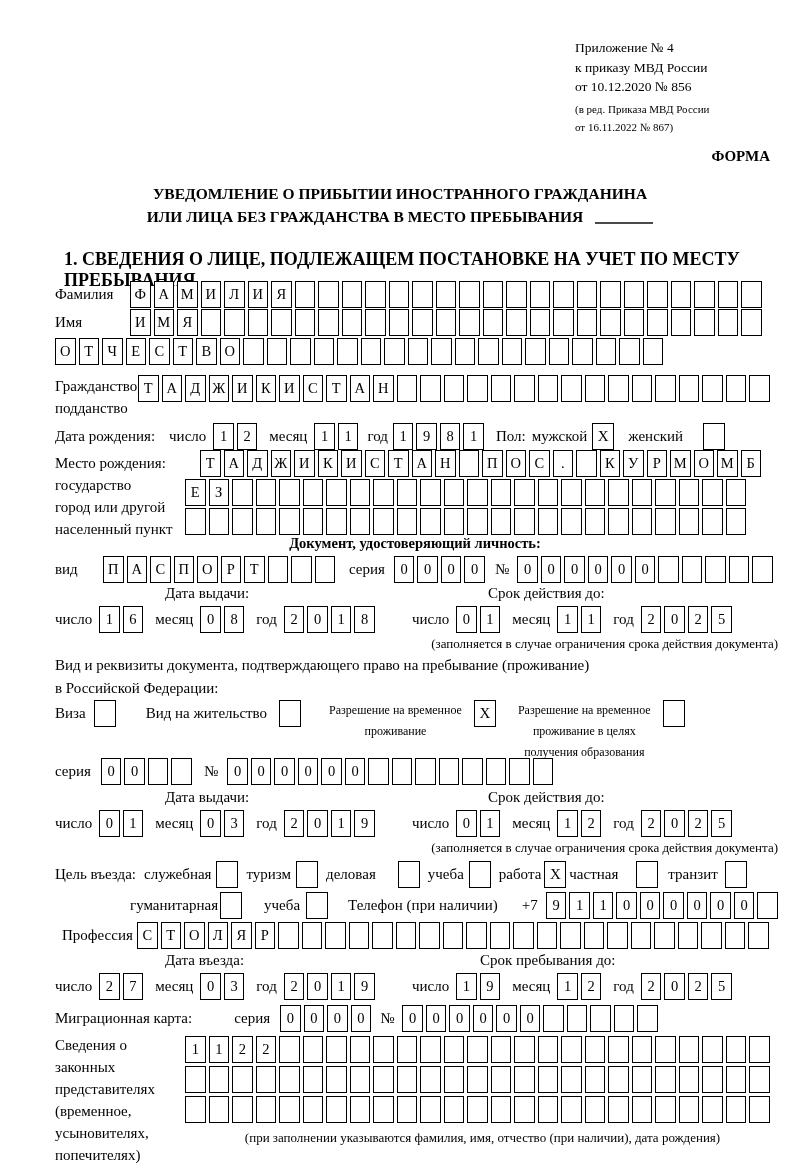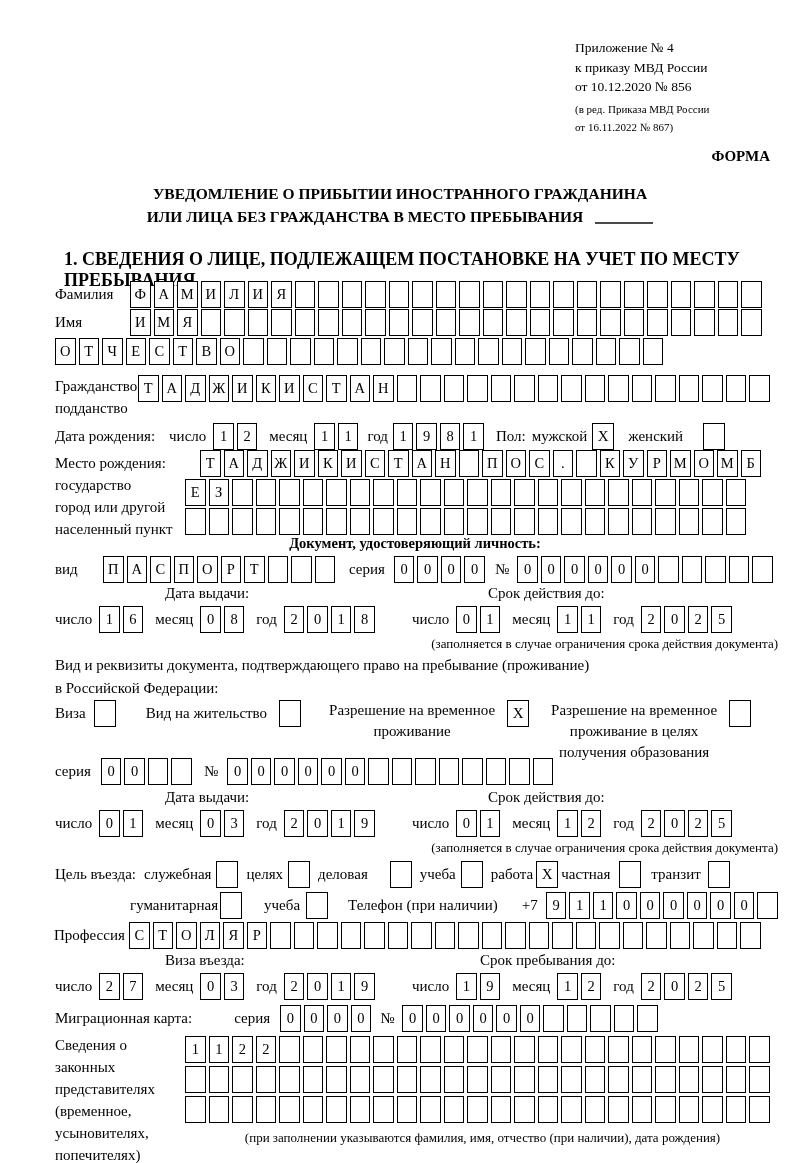--- a/index.html
+++ b/index.html
@@ -16,21 +16,21 @@
   .checkbox{flex:none;width:22px;height:27px;border:1.4px solid #000;box-sizing:border-box;
         display:inline-flex;align-items:center;justify-content:center;font-size:15px;background:#fff;}
   .hdrref{line-height:19.5px;font-size:13.5px;}
   .hdrrev{line-height:18px;font-size:11px;margin-top:3px;}
   .title{width:100%;text-align:center;font-weight:bold;font-size:15.5px;line-height:23px;}
   .blankline{display:inline-block;width:58px;border-bottom:2.5px solid #4a4a4a;margin-left:12px;transform:translateY(2px);}
   .labelcol{line-height:22px;font-size:15px;}
   .grp{display:inline-flex;align-items:center;}
   .grp .lbl{margin-right:7px;}
   .grp .cells{margin-right:12px;}
-  .optblock{text-align:center;line-height:21px;font-size:15px;}
+  .optblock{text-align:center;line-height:21px;font-size:12px;}
   .notetext{font-size:13px;}
 </style>
 </head>
 <body>
 
 <div class="page">
 
   <div class="abs hdrref" style="top:38px;left:575px;">
     <div>Приложение № 4</div>
     <div>к приказу МВД России</div>
@@ -478,29 +478,29 @@
           <span class="cell">5</span>
         </span>
     </span>
   </div>
   <div class="abs notetext" style="top:840px;right:22px;">(заполняется в случае ограничения срока действия документа)</div>
 
   <div class="row vcenter" style="top:861px;left:55px;">
     <span class="lbl" style="margin-right:8px;">Цель въезда:</span>
     <span class="lbl" style="margin-right:5px;">служебная</span>
     <span class="checkbox" style="margin-right:8px;"></span>
-    <span class="lbl" style="margin-right:5px;">целях</span>
+    <span class="lbl" style="margin-right:5px;">туризм</span>
     <span class="checkbox" style="margin-right:8px;"></span>
     <span class="lbl" style="margin-right:22px;">деловая</span>
     <span class="checkbox" style="margin-right:8px;"></span>
     <span class="lbl" style="margin-right:5px;">учеба</span>
     <span class="checkbox" style="margin-right:8px;"></span>
     <span class="lbl" style="margin-right:3px;">работа</span>
     <span class="checkbox" style="margin-right:3px;">X</span>
-    <span class="lbl" style="margin-right:9px;">частная</span>
+    <span class="lbl" style="margin-right:18px;">частная</span>
     <span class="checkbox" style="margin-right:10px;"></span>
     <span class="lbl" style="margin-right:7px;">транзит</span>
     <span class="checkbox"></span>
   </div>
 
   <div class="row vcenter" style="top:892px;left:130px;">
     <span class="lbl" style="margin-right:2px;">гуманитарная</span>
     <span class="checkbox" style="margin-right:22px;"></span>
     <span class="lbl" style="margin-right:6px;">учеба</span>
     <span class="checkbox" style="margin-right:20px;"></span>
@@ -513,21 +513,21 @@
         <span class="cell">0</span>
         <span class="cell">0</span>
         <span class="cell">0</span>
         <span class="cell">0</span>
         <span class="cell">0</span>
         <span class="cell">0</span>
         <span class="cell"></span>
       </span>
   </div>
 
-  <div class="row vcenter" style="top:922px;left:54px;">
+  <div class="row vcenter" style="top:922px;left:62px;">
     <span class="lbl" style="width:75px;flex:none;">Профессия</span>
     <span class="cells">
         <span class="cell">С</span>
         <span class="cell">Т</span>
         <span class="cell">О</span>
         <span class="cell">Л</span>
         <span class="cell">Я</span>
         <span class="cell">Р</span>
         <span class="cell"></span>
         <span class="cell"></span>
@@ -546,21 +546,21 @@
         <span class="cell"></span>
         <span class="cell"></span>
         <span class="cell"></span>
         <span class="cell"></span>
         <span class="cell"></span>
         <span class="cell"></span>
         <span class="cell"></span>
       </span>
   </div>
 
-  <div class="abs lbl" style="top:952px;left:165px;">Виза въезда:</div>
+  <div class="abs lbl" style="top:952px;left:165px;">Дата въезда:</div>
   <div class="abs lbl" style="top:952px;left:480px;">Срок пребывания до:</div>
 
   <div class="row vcenter" style="top:973px;left:55px;">
     <span class="grp">
       <span class="lbl">число</span>
       <span class="cells">
           <span class="cell">2</span>
           <span class="cell">7</span>
         </span>
       <span class="lbl">месяц</span>

